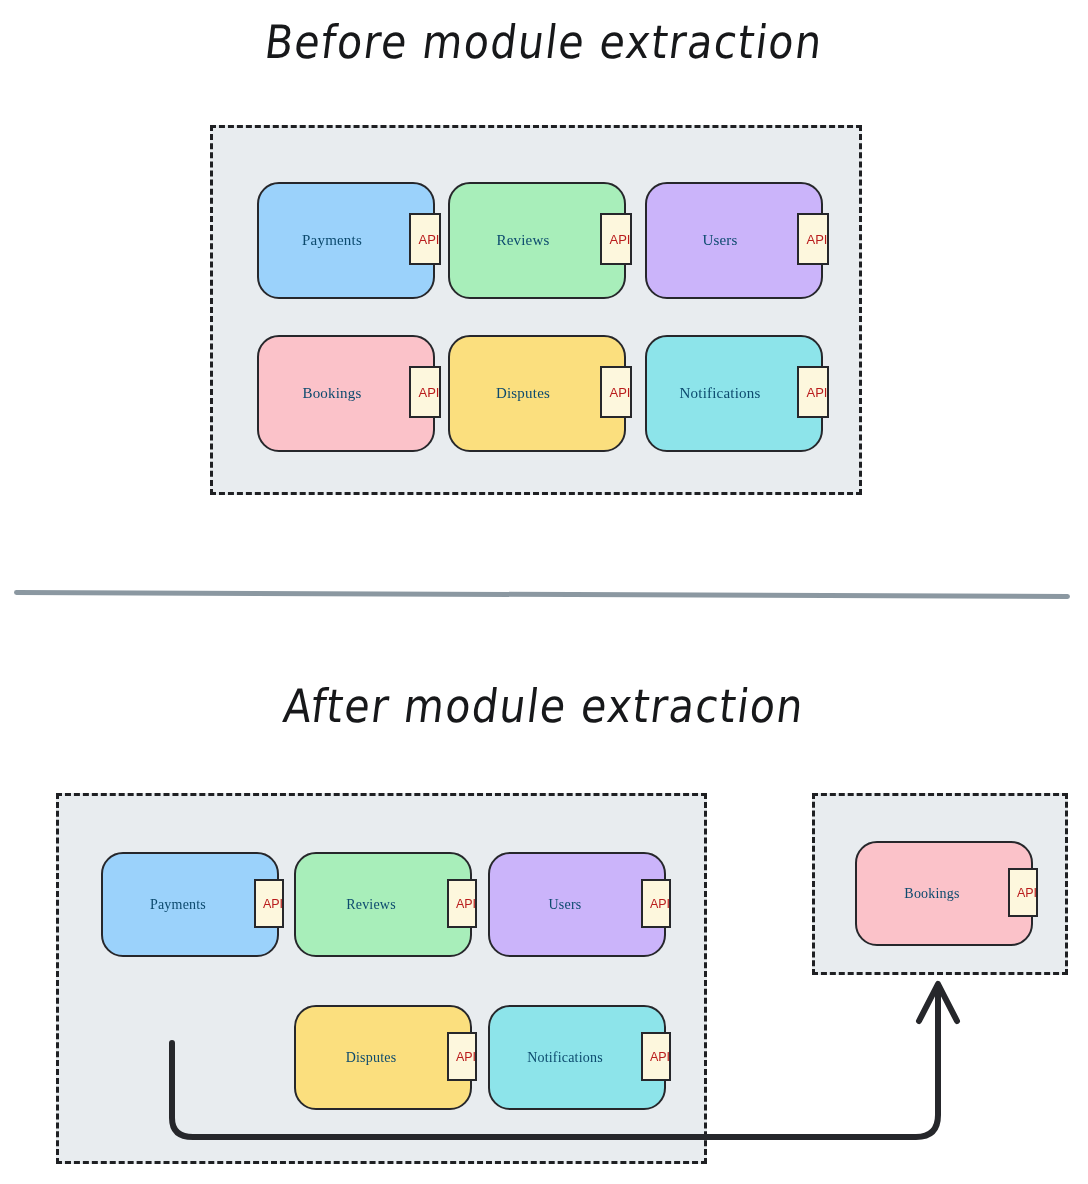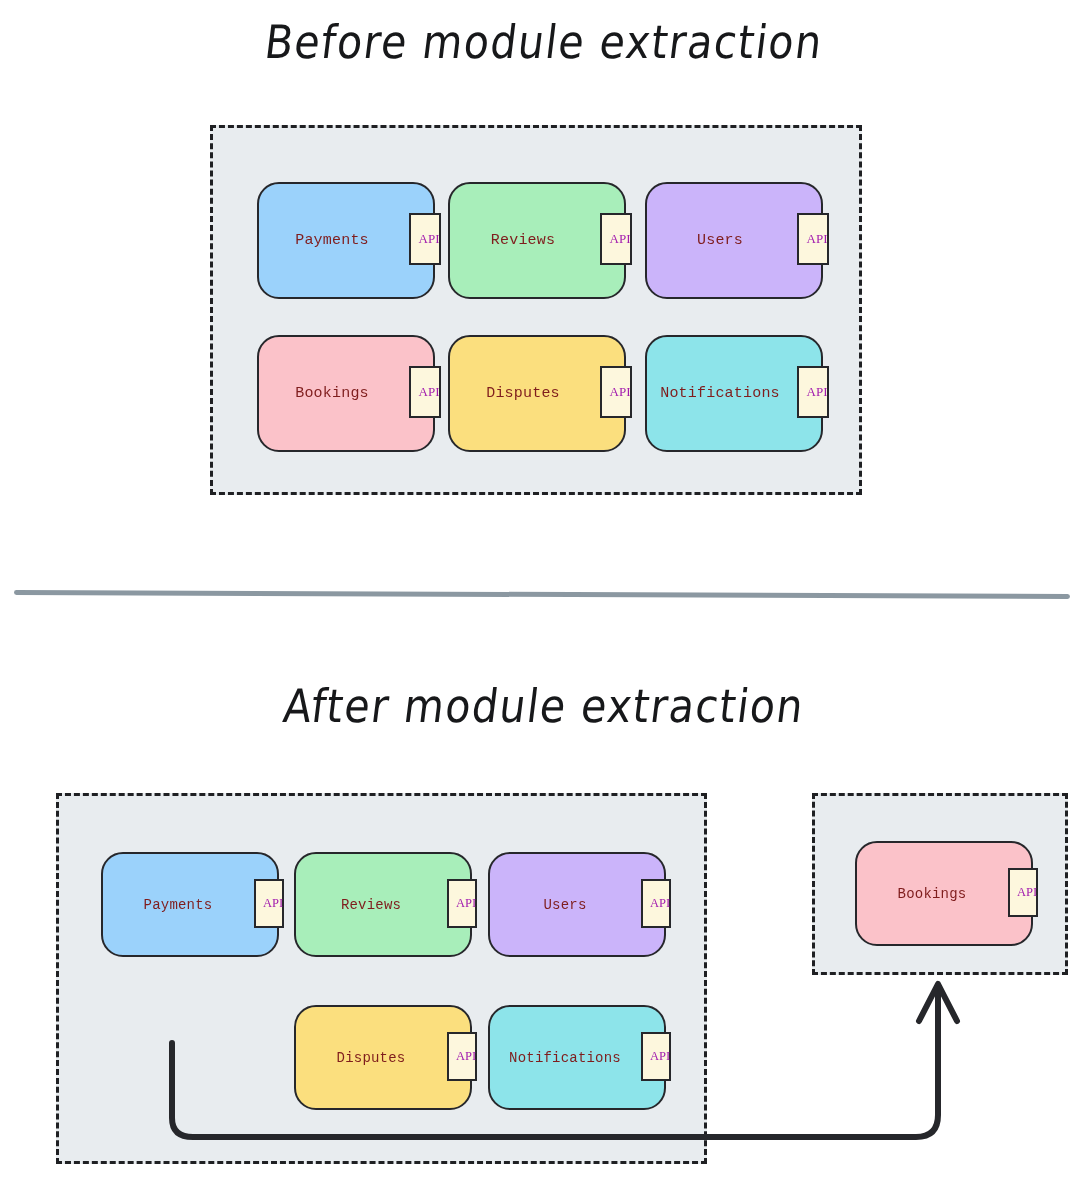--- a/index.html
+++ b/index.html
@@ -52,41 +52,41 @@
   .module {
     position: absolute;
     box-sizing: border-box;
     border: 2.6px solid #26272b;
     border-radius: 22px;
     display: flex;
     align-items: center;
     justify-content: center;
   }
   .module-label {
-    font-family: Liberation Mono, monospace;
+    font-family: Liberation Serif, serif;
     font-size: 15px;
-    color: #7f1d1d;
+    color: #0c4a6e;
     letter-spacing: 0.2px;
     white-space: nowrap;
     
     transform: translateX(-14px);
   }
   .module.small .module-label { font-size: 14px; transform: translateX(-12px); }
 
   
   .api-tab {
     position: absolute;
     box-sizing: border-box;
     background: #fdf7dd;
     border: 2.2px solid #26272b;
     display: flex;
     align-items: center;
     justify-content: center;
-    font-family: Liberation Serif, serif;
-    color: #a21caf;
+    font-family: Liberation Sans, sans-serif;
+    color: #b91c1c;
     z-index: 4;
     padding-left: 8px;
   }
 
   
   #section-divider {
     position: absolute;
     left: 14px;
     top: 592px;
     width: 1056px;

